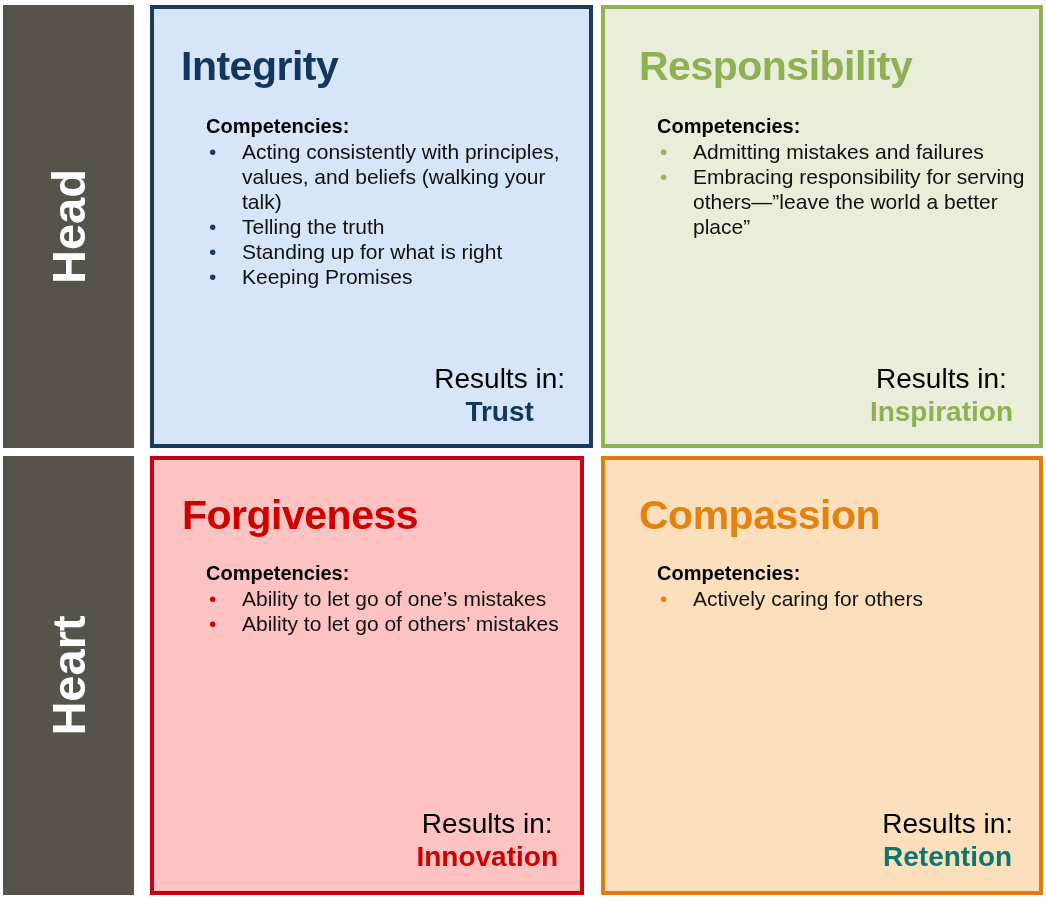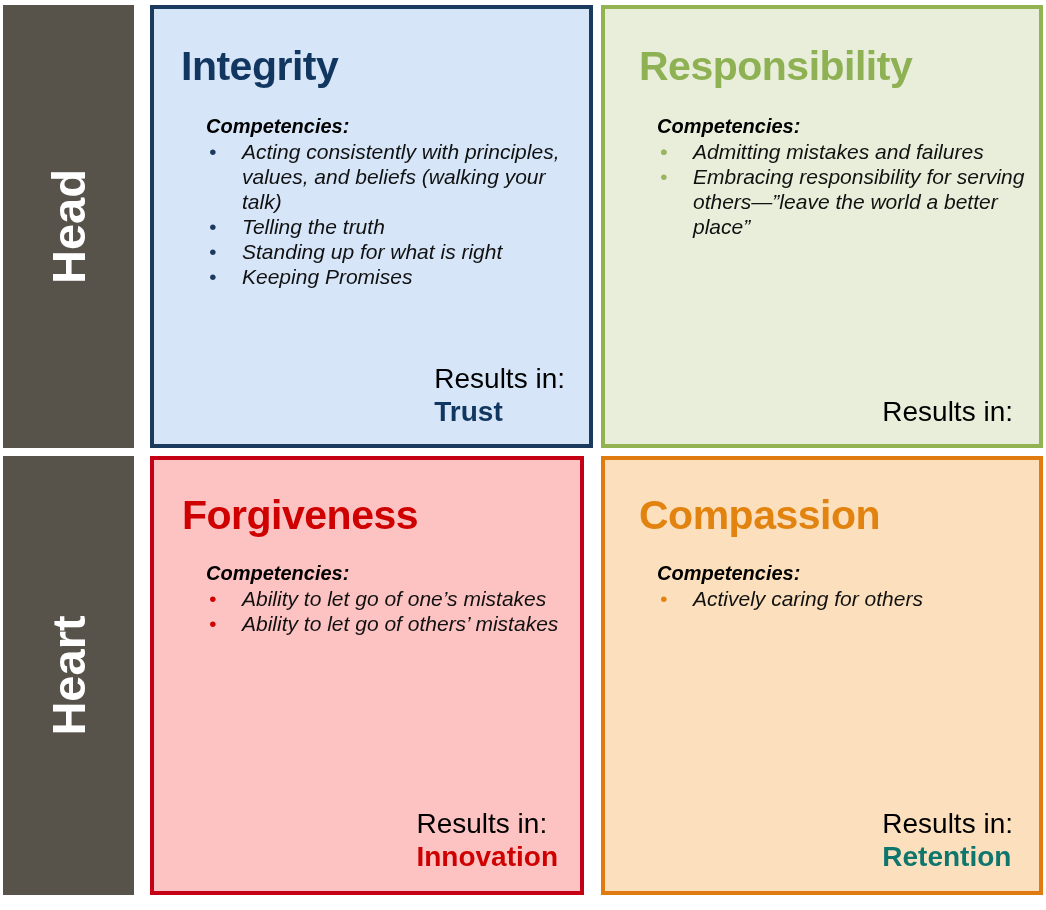--- a/index.html
+++ b/index.html
@@ -72,21 +72,20 @@
   }
   .integrity      .panel-title { left: 27px; top: 34px; color: #11365f; }
   .responsibility .panel-title { left: 34px; top: 34px; color: #8eb153; }
   .forgiveness    .panel-title { left: 28px; top: 32px; color: #cf0000; }
   .compassion     .panel-title { left: 34px; top: 32px; color: #e2820f; }
 
   .comp-block {
     position: absolute;
     left: 52px;
     width: 372px;
-    font-style: italic;
   }
   .responsibility .comp-block,
   .compassion     .comp-block { left: 52px; width: 376px; }
   .integrity      .comp-block { top: 106px; }
   .responsibility .comp-block { top: 106px; }
   .forgiveness    .comp-block { top: 102px; }
   .compassion     .comp-block { top: 102px; }
 
   .comp-heading {
     font-size: 20px;
@@ -116,21 +115,21 @@
   .integrity      .comp-item .bullet { color: #1b3a5e; }
   .responsibility .comp-item .bullet { color: #9bb45f; }
   .forgiveness    .comp-item .bullet { color: #cf0000; }
   .compassion     .comp-item .bullet { color: #e2820f; }
 
   
   .results {
     position: absolute;
     right: 22px;
     bottom: 14px;
-    text-align: left;
+    text-align: center;
   }
   .results-label {
     font-size: 28px;
     color: #000000;
     line-height: 33px;
     display: block;
   }
   .results-value {
     font-size: 28px;
     font-weight: bold;
@@ -204,20 +203,21 @@
             <span>Admitting mistakes and failures</span>
           </li>
           <li class="comp-item">
             <span class="bullet">•</span>
             <span>Embracing responsibility for serving others—”leave the world a better place”</span>
           </li>
         </ul>
       </div>
       <div class="results">
         <span class="results-label">Results in:</span>
+        <span class="results-value">Inspiration</span>
       </div>
     </div>
   </div>
 
   <div class="panel forgiveness">
     <div class="panel-inner">
       <div class="panel-title">Forgiveness</div>
       <div class="comp-block">
         <div class="comp-heading">Competencies:</div>
         <ul class="comp-list">

